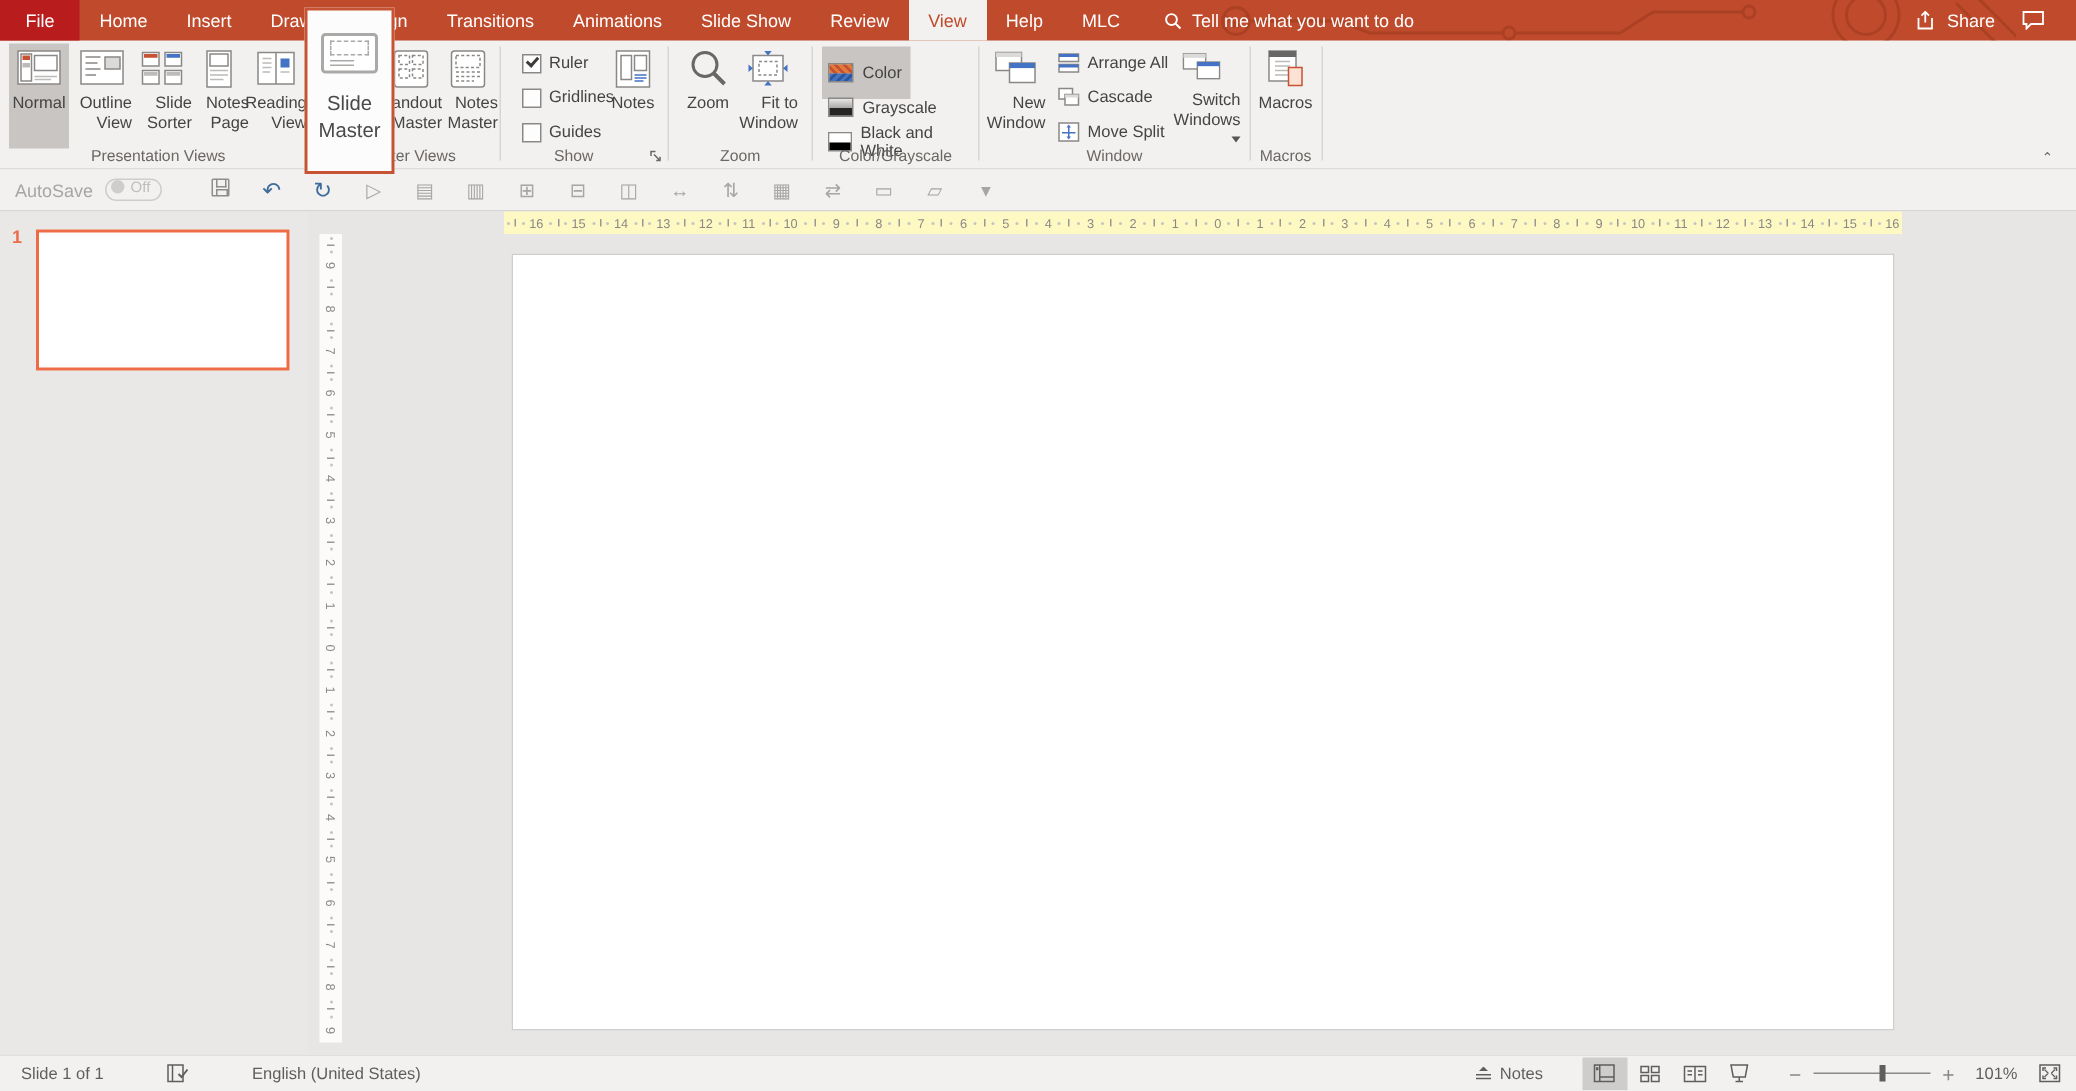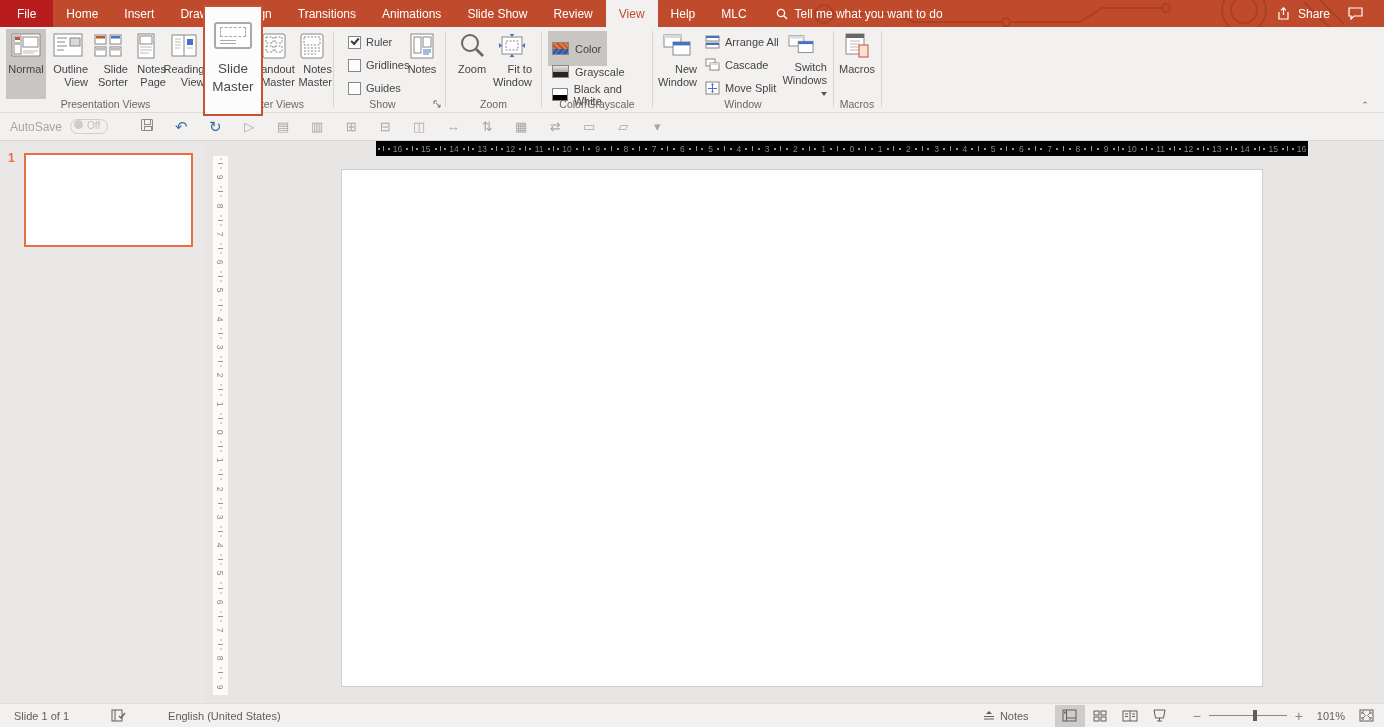--- a/index.html
+++ b/index.html
@@ -53,21 +53,21 @@
   .save-glyph { display:inline-block; width:12px; height:12px; border:1.5px solid #8f8d8b; border-radius:1px; position:relative; }
   .save-glyph::before{ content:""; position:absolute; left:2px; top:0; width:5px; height:4px; border:1px solid #8f8d8b; border-top:none;}
   .save-glyph::after{ content:""; position:absolute; left:1.5px; bottom:0; width:6px; height:3.5px; border:1px solid #8f8d8b; border-bottom:none;}
 
   
   .workspace { position:absolute; left:0; top:141px; width:1384px; height:562px; background:#e8e6e5; }
   .thumb-panel { position:absolute; left:0; top:0; width:205px; height:562px; background:#eae8e7; }
   .thumb-num { position:absolute; left:8px; top:10px; color:#ed6c47; font-size:12px; font-weight:bold; }
   .slide-thumb { position:absolute; left:24px; top:12px; width:169px; height:94px; background:#fff; border:2px solid #ed6c47; }
 
-  .h-ruler { position:absolute; left:336px; top:0; width:932px; height:15px; background:#000000; display:flex; overflow:hidden;margin-left:40px; }
+  .h-ruler { position:absolute; left:336px; top:0; width:932px; height:15px; background:#fef9c3; display:flex; overflow:hidden; }
   .h-cell { width:28.25px; flex:0 0 28.25px; display:flex; align-items:center; justify-content:space-between; padding:0 2px; }
   .h-cell .num { font-size:8.5px; color:#8a8886; }
   .v-ruler { position:absolute; left:213px; top:15px; width:15px; height:539px; background:#fcfbfa; display:flex; flex-direction:column; overflow:hidden; }
   .v-cell { height:28.3px; flex:0 0 28.3px; display:flex; flex-direction:column; align-items:center; justify-content:space-between; padding:2px 0; }
   .v-cell .num { font-size:8.5px; color:#8a8886; transform:rotate(90deg); }
   .tickdot { width:2px; height:2px; background:#c6c4c2; border-radius:50%; }
   .tick { width:1px; height:5px; background:#9a9896; }
   .v-cell .tick { width:5px; height:1px; }
 
   .canvas { position:absolute; left:341px; top:28px; width:922px; height:518px; background:#fff; border:1px solid #d0cecd; }

